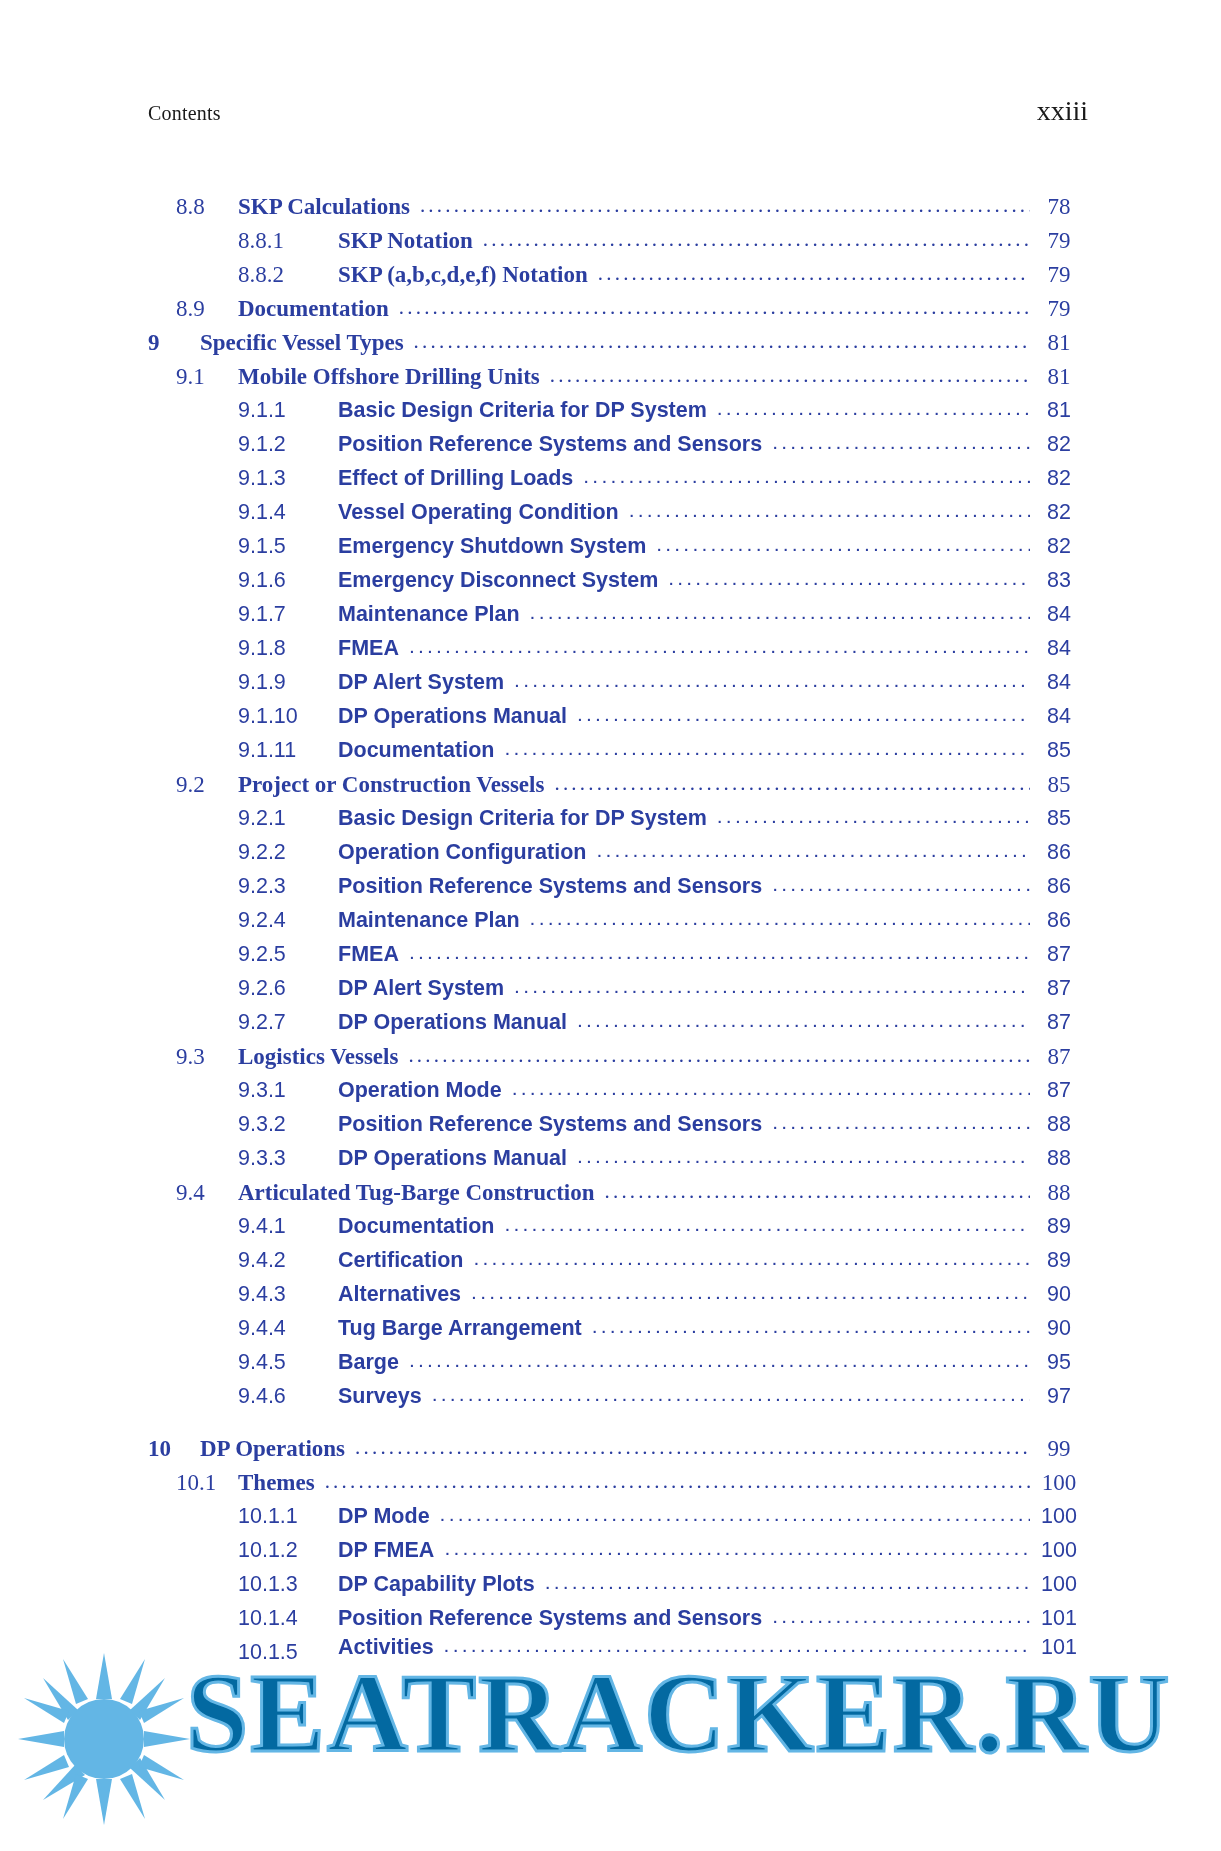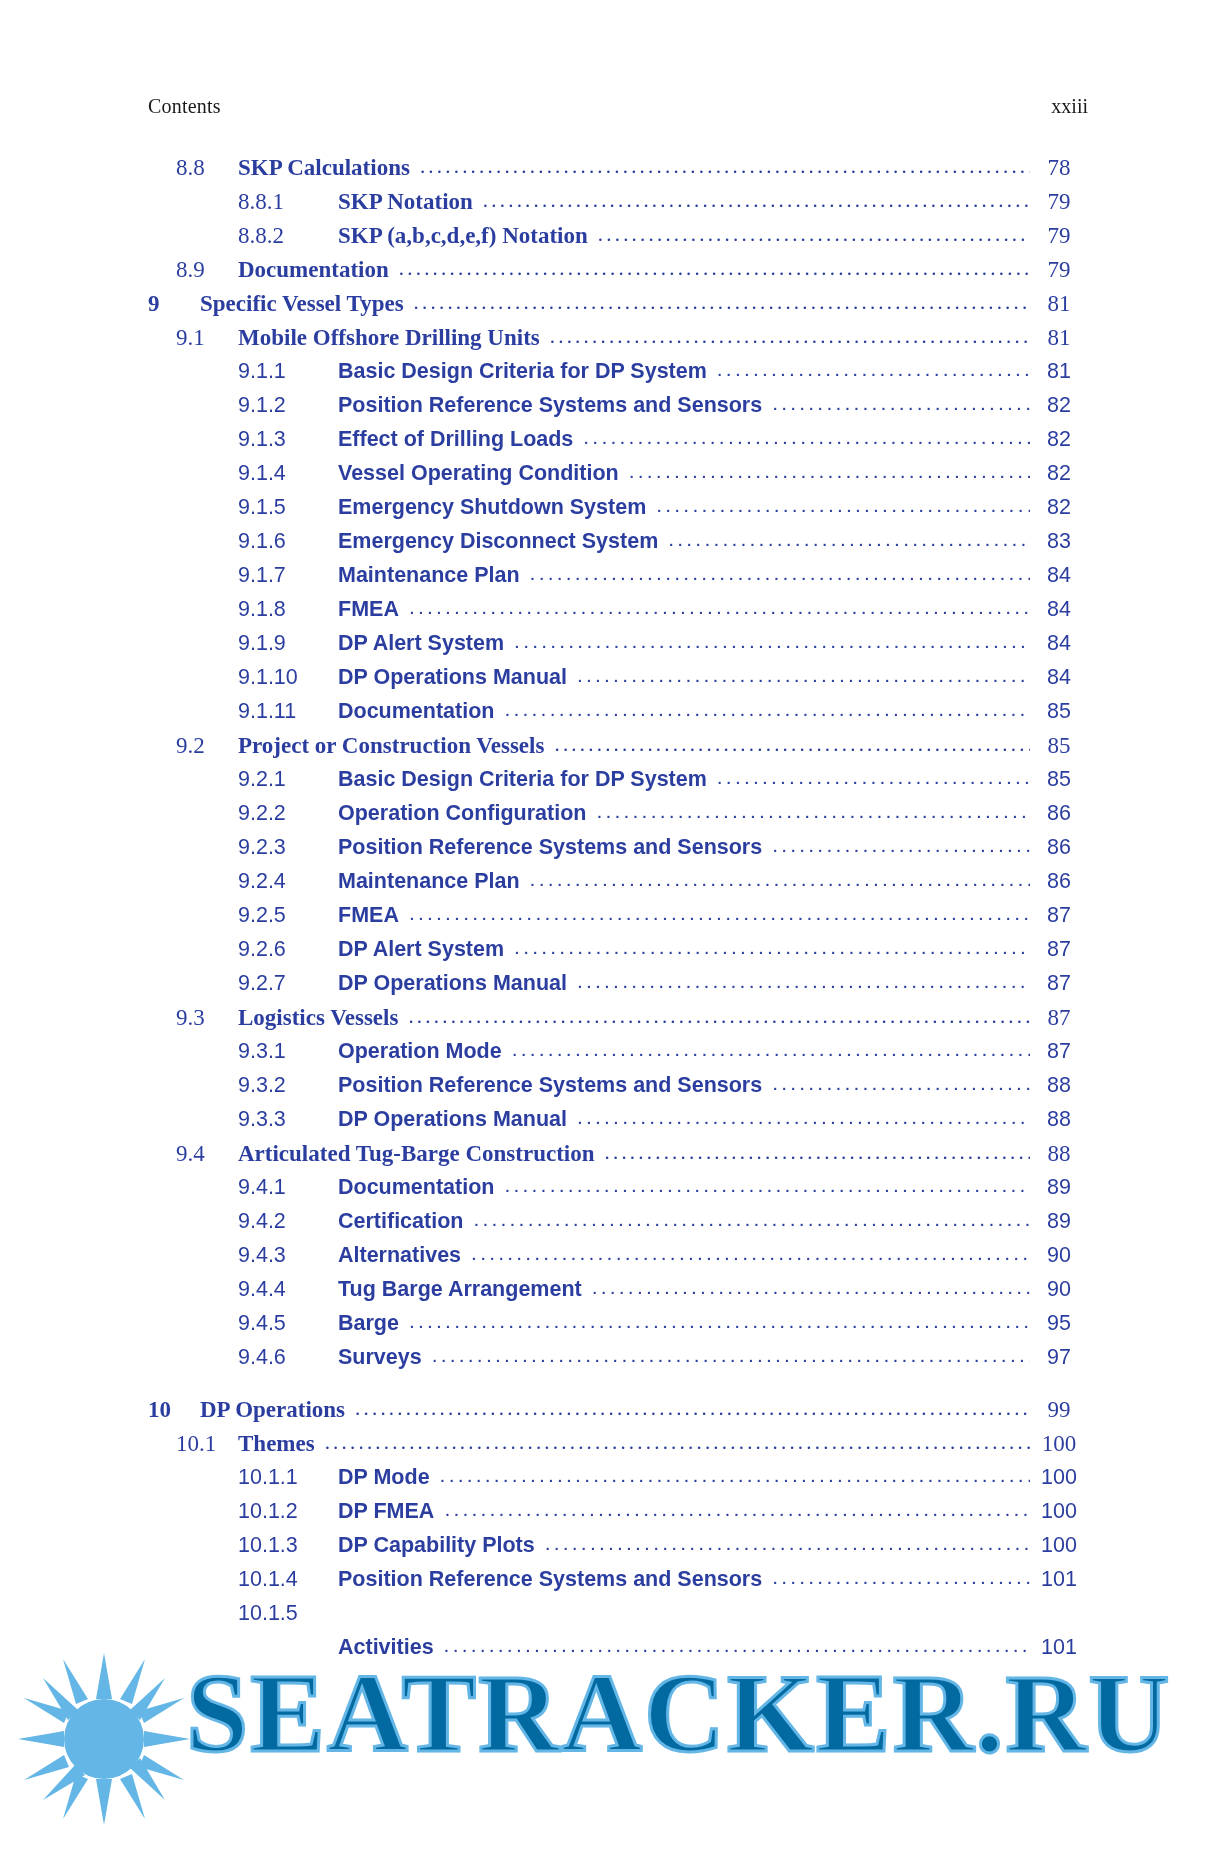--- a/index.html
+++ b/index.html
@@ -27,21 +27,21 @@
     top: 95px;
     width: 940px;
     display: flex;
     justify-content: space-between;
     align-items: baseline;
     font-family: "Liberation Serif", serif;
     font-size: 20px;
     color: #1a1a1a;
   }
   .header .hdr-title { letter-spacing: 0.2px; }
-  .header .hdr-page { font-size: 20px; text-align: right; }
+  .header .hdr-page { font-size: 28px; text-align: right; }
 
   .toc {
     position: absolute;
     left: 148px;
     top: 155px;
     width: 940px;
   }
   .row {
     display: flex;
     align-items: baseline;
@@ -51,20 +51,21 @@
     height: 34px;
     white-space: nowrap;
   }
   .row.serif {
     font-family: "Liberation Serif", serif;
     font-size: 23px;
   }
   .row .num {
     flex: 0 0 auto;
     font-variant-numeric: tabular-nums;
+    margin-top: 39px;
   }
   .row .title {
     flex: 0 0 auto;
     padding-right: 10px;
     font-weight: bold;
   }
   .row .dots {
     flex: 1 1 auto;
     overflow: hidden;
     white-space: nowrap;

